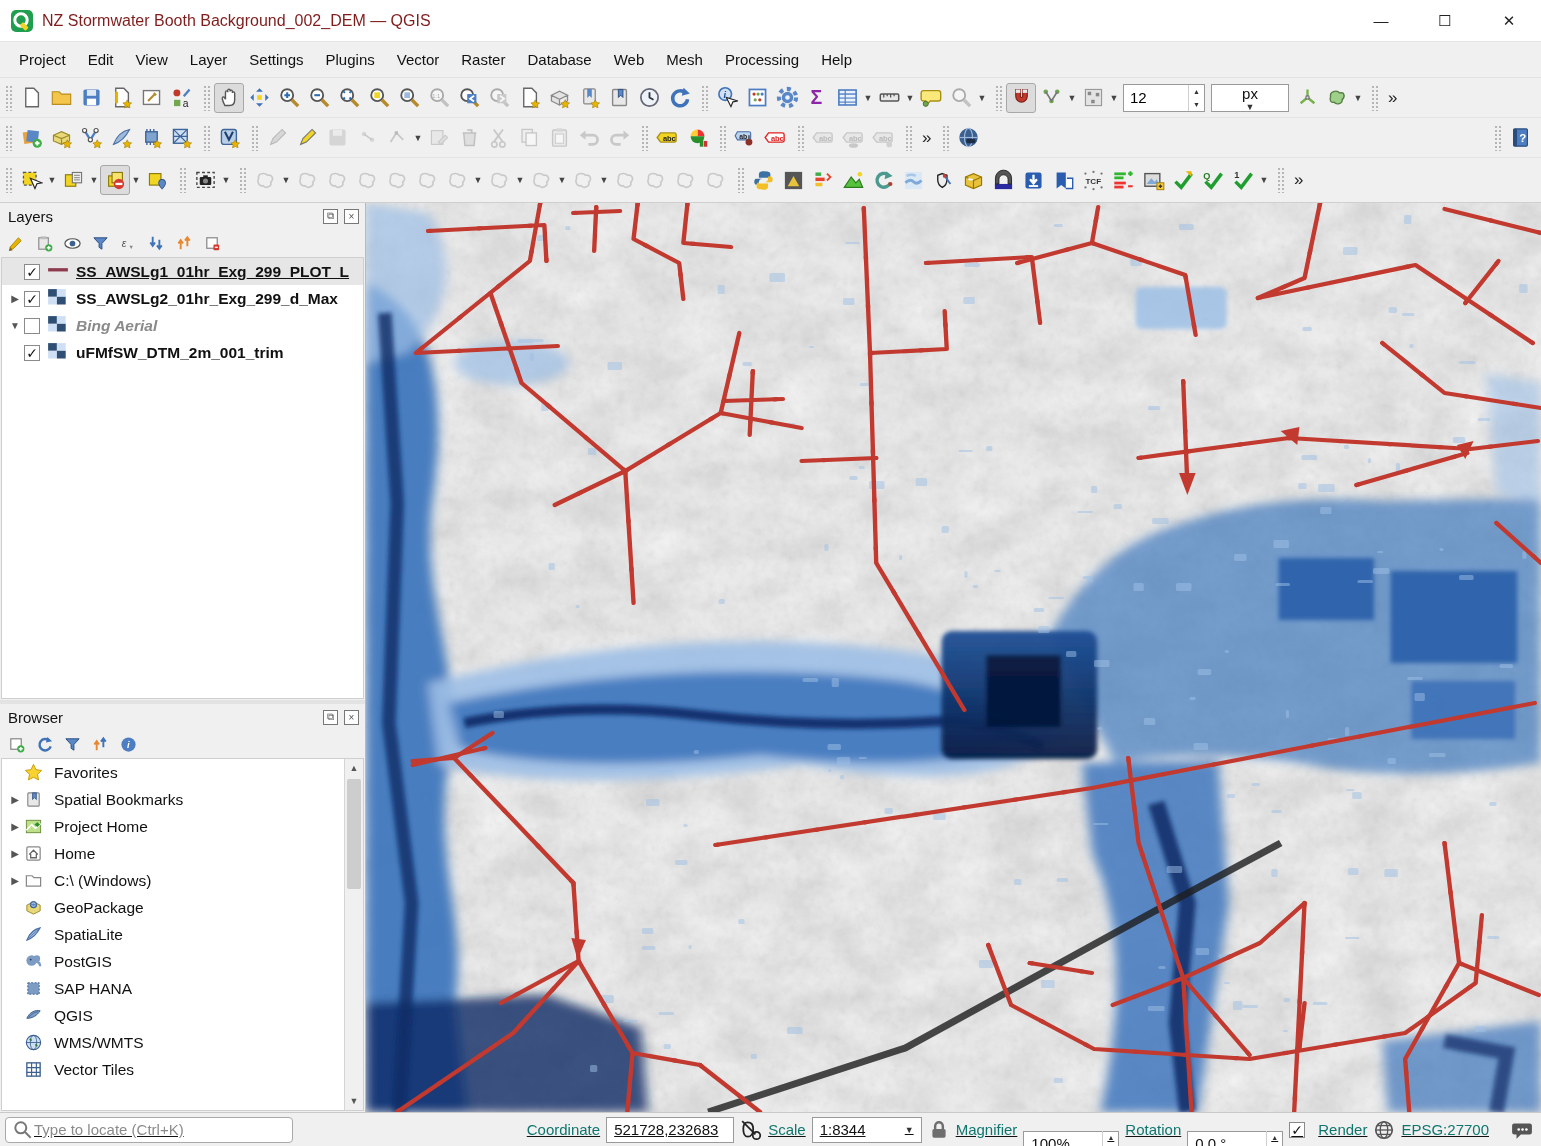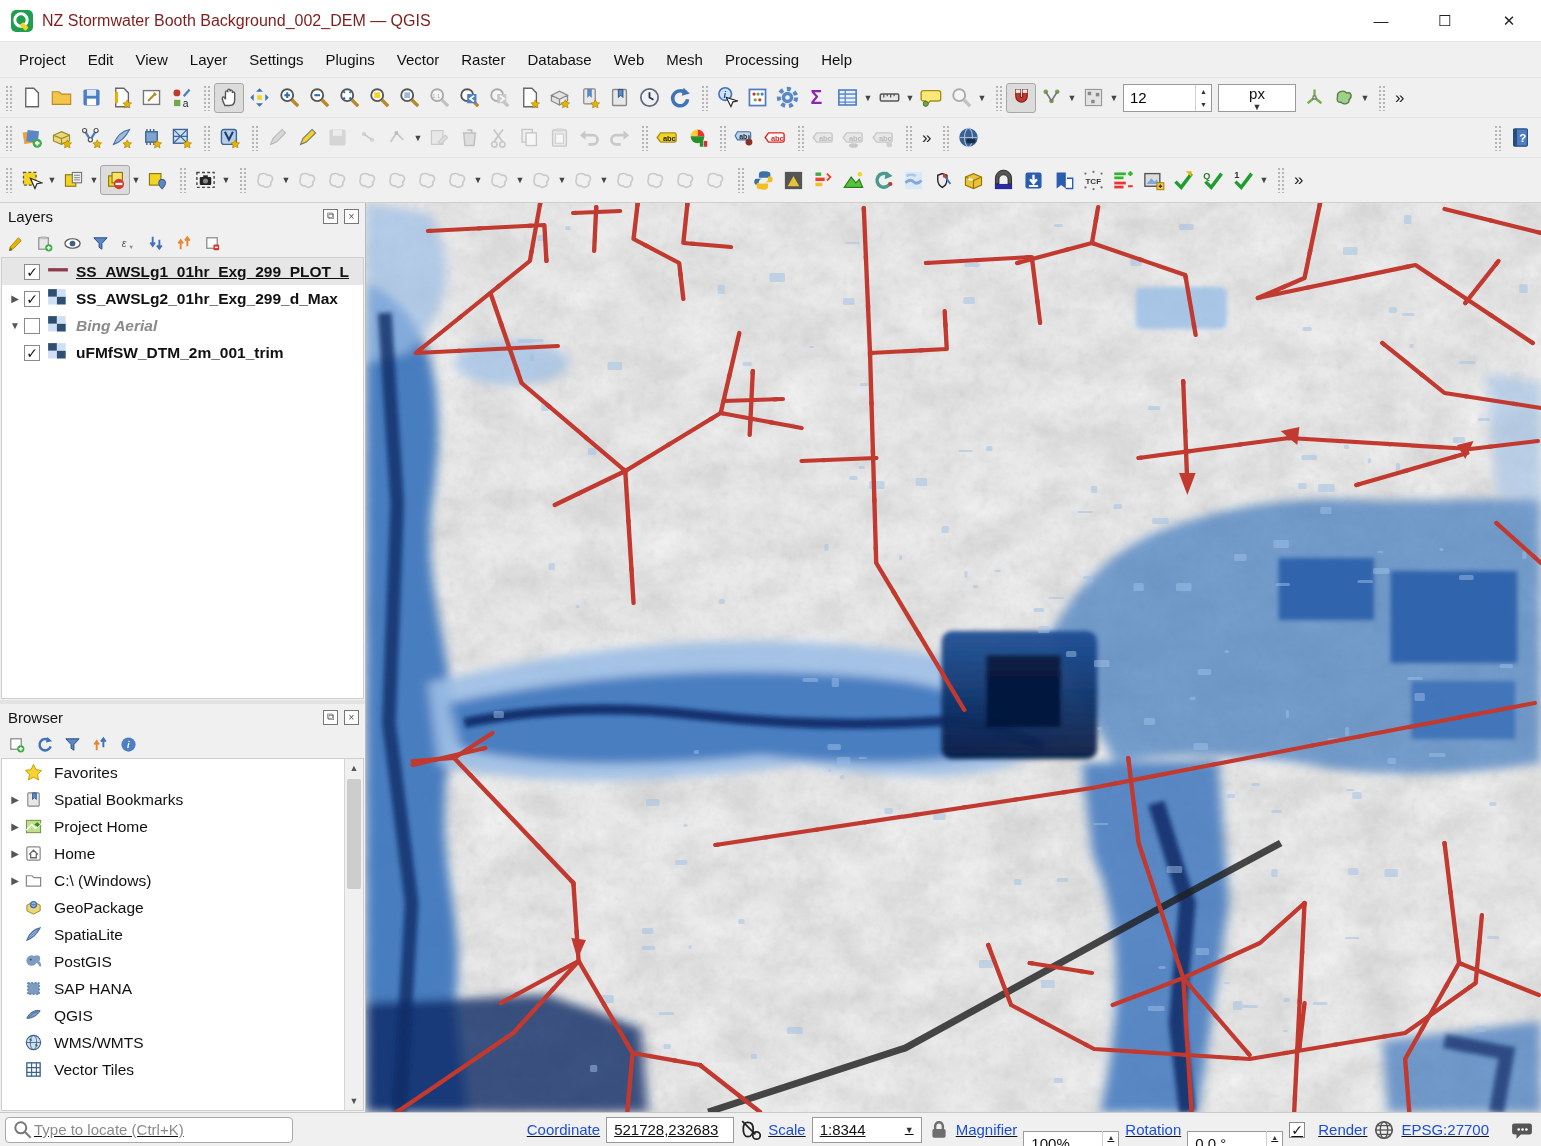--- a/index.html
+++ b/index.html
@@ -21,21 +21,21 @@
   
   .toolbar { background:#f0f0f0; display:flex; align-items:center; padding:2px 2px; border-bottom:1px solid #e4e4e4; }
   #toolbar-row-1 { height:40px; } #toolbar-row-2 { height:40px; } #toolbar-row-3 { height:45px; border-bottom:1px solid #cfcfcf;}
   .tgroup { display:flex; align-items:center; margin-right:4px; }
   .grip { width:8px; height:26px; margin:0 3px; background-image:radial-gradient(#b5b5b5 1px, transparent 1.2px); background-size:4px 4px; }
   .tbtn { width:30px; height:30px; display:flex; align-items:center; justify-content:center; border:1px solid transparent; border-radius:3px; position:relative; }
   .tbtn svg { width:23px; height:23px; }
   .tbtn.pressed { background:#dcdcdc; border-color:#a8a8a8; }
   .tbtn.disabled { opacity:.45; filter:grayscale(1); }
   .ddarrow { width:12px; height:30px; display:flex; align-items:center; justify-content:center; font-size:9px; color:#444; }
-  .tspin { display:flex; align-items:center; border:1px solid #9a9a9a; background:#fff; height:28px; margin:0 3px;gap:7px; }
+  .tspin { display:flex; align-items:center; border:1px solid #9a9a9a; background:#fff; height:28px; margin:0 3px; }
   .tspin input { border:0; width:64px; height:100%; font-size:15px; padding-left:6px; font-family:inherit; }
   .spinbtns { display:flex; flex-direction:column; width:16px; border-left:1px solid #cfcfcf; }
   .spinbtns span { font-size:7px; line-height:9px; text-align:center; color:#333; padding:2px 0;}
   .tcombo { display:flex; align-items:center; justify-content:space-between; border:1px solid #9a9a9a; background:#fff; height:28px; width:78px; padding:0 6px; font-size:15px; margin:0 3px;flex-direction:column;}
   .tcombo .caret { font-size:9px; color:#333; }
   .chev { font-size:17px; color:#222; padding:0 6px; letter-spacing:-2px; }
   .spacer { flex:1; }
 
   
   #main { flex:1; display:flex; min-height:0; }
@@ -69,21 +69,21 @@
   .vscroll .thumb { position:absolute; top:2px; left:2px; right:2px; height:110px; background:#cdcdcd; border-radius:2px; }
 
   #map-canvas { flex:1; position:relative; background:#d8d8d8; }
   #map-canvas svg { display:block; width:100%; height:100%; }
 
   
   #statusbar { height:34px; background:#f0f0f0; border-top:1px solid #c9c9c9; display:flex; align-items:center; padding:0 8px 0 5px; font-size:15px; gap:6px;text-decoration:underline; }
   #locator { width:288px; height:26px; border:1px solid #a9a9a9; border-radius:4px; background:#fff; display:flex; align-items:center; padding:0 6px; }
   #locator input { border:0; outline:0; flex:1; font-size:15px; font-family:inherit; color:#333; }
   #locator input::placeholder { color:#8b8b8b; }
-  .sb-label { color:#1d4ed8; }
+  .sb-label { color:#0f766e; }
   .sb-input { height:26px; border:1px solid #9a9a9a; background:#fff; display:flex; align-items:center; padding:0 7px; font-size:15px; }
   .sb-combo { width:110px; justify-content:space-between; }
   .sb-spin { padding-right:0;margin-top:28px; }
   .sb-icon { width:22px; height:22px; }
   #render-box { display:flex; align-items:center; gap:6px; }
   #statusbar .gap { width:10px; }
 </style>
 </head>
 <body>
 

